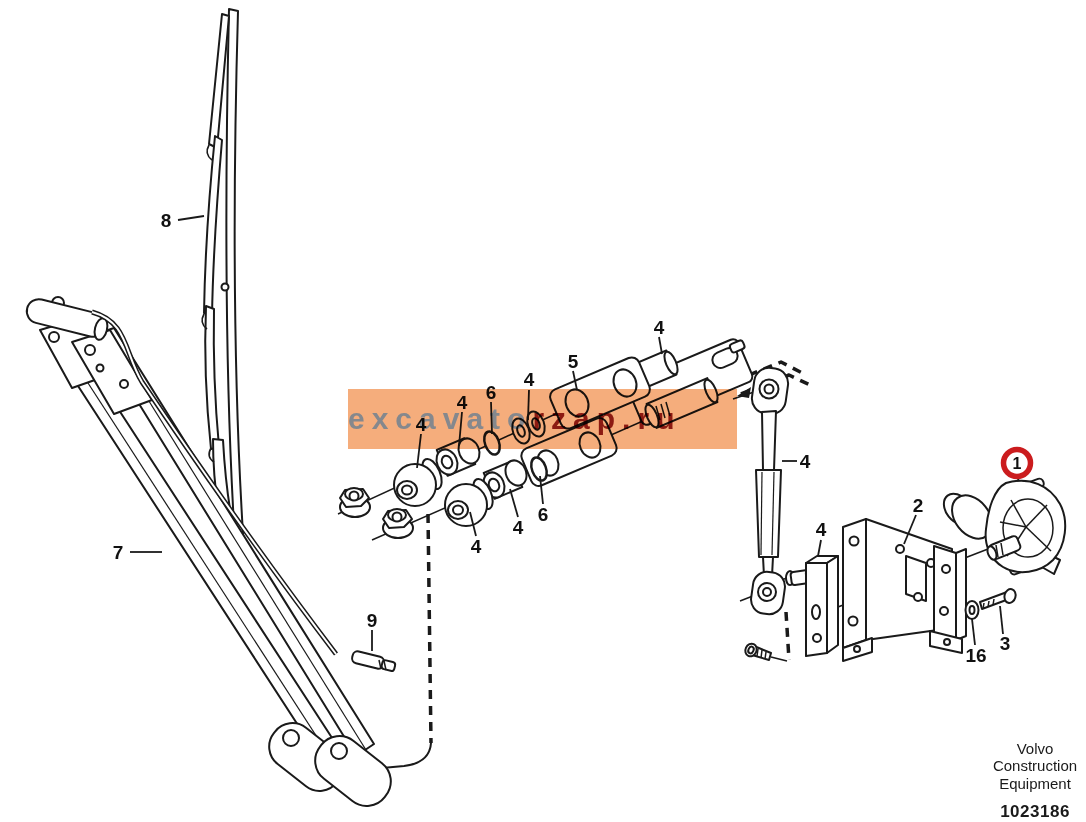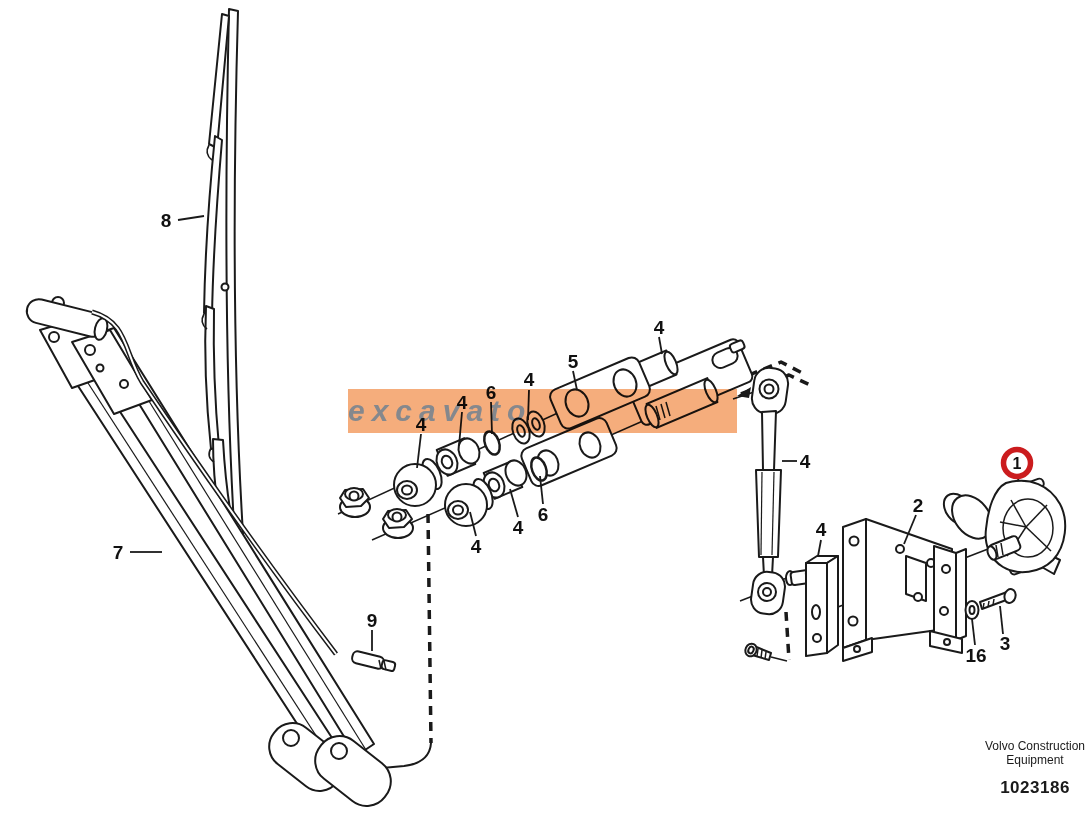--- a/index.html
+++ b/index.html
@@ -7,30 +7,30 @@
     position:relative;width:1086px;height:822px;background:#ffffff;
     font-family:"Liberation Sans", sans-serif;overflow:hidden;margin:0 auto;
   }
   svg{position:absolute;left:0;top:0;}
   .callout{
     position:absolute;transform:translate(-50%,-50%);
     font-weight:bold;font-size:19px;color:#111;line-height:1;
     font-family:"Liberation Sans", sans-serif;
   }
   .watermark{
-    position:absolute;left:348px;top:389px;width:389px;height:44px;
+    position:absolute;left:348px;top:389px;width:389px;height:60px;
     background:#f5ad7c;mix-blend-mode:multiply;
     display:flex;align-items:center;justify-content:flex-start;
     font-weight:bold;font-size:30px;letter-spacing:7px;line-height:1;
-    font-family:"Liberation Sans", sans-serif;white-space:nowrap;font-style:italic;
+    font-family:"Liberation Sans", sans-serif;white-space:nowrap;
   }
   .footer{
     position:absolute;left:983px;top:740px;width:104px;text-align:center;color:#1a1a1a;
   }
-  .footer .co{font-size:12px;line-height:1.15;}
+  .footer .co{font-size:15px;line-height:1.15;}
   .footer .pn{font-size:17px;font-weight:bold;margin-top:10px;letter-spacing:0.5px;}
   text{font-family:"Liberation Sans", sans-serif;}
 </style>
 </head>
 <body>
 
 <div class="canvas">
 
   <svg width="1086" height="822" viewBox="0 0 1086 822">
     <g stroke="#1a1a1a" stroke-width="2" fill="#ffffff" stroke-linejoin="round">
@@ -290,20 +290,21 @@
   <span class="callout" style="left:573px;top:361px">5</span>
   <span class="callout" style="left:659px;top:327px">4</span>
   <span class="callout" style="left:805px;top:461px">4</span>
   <span class="callout" style="left:821px;top:529px">4</span>
   <span class="callout" style="left:918px;top:505px">2</span>
   <span class="callout" style="left:976px;top:655px">16</span>
   <span class="callout" style="left:1005px;top:643px">3</span>
 
   <div class="watermark" style="background: rgb(245, 173, 124);">
     <span style="color: rgb(133, 136, 141);">excavato</span>
+      <span style="color: rgb(140, 26, 18);">rzap.ru</span>
   </div>
 
   <div class="footer">
     <div class="co">Volvo Construction</div>
     <div class="co">Equipment</div>
     <div class="pn">1023186</div>
   </div>
 
 </div>
 

